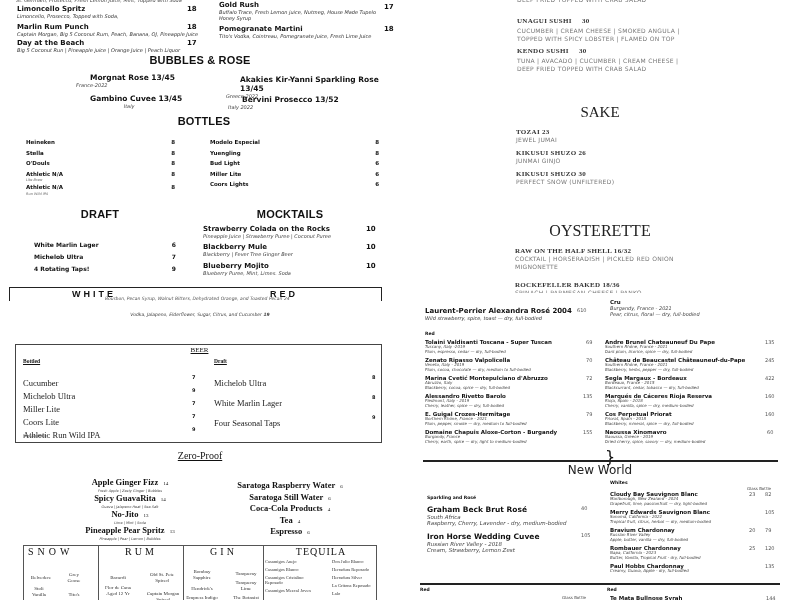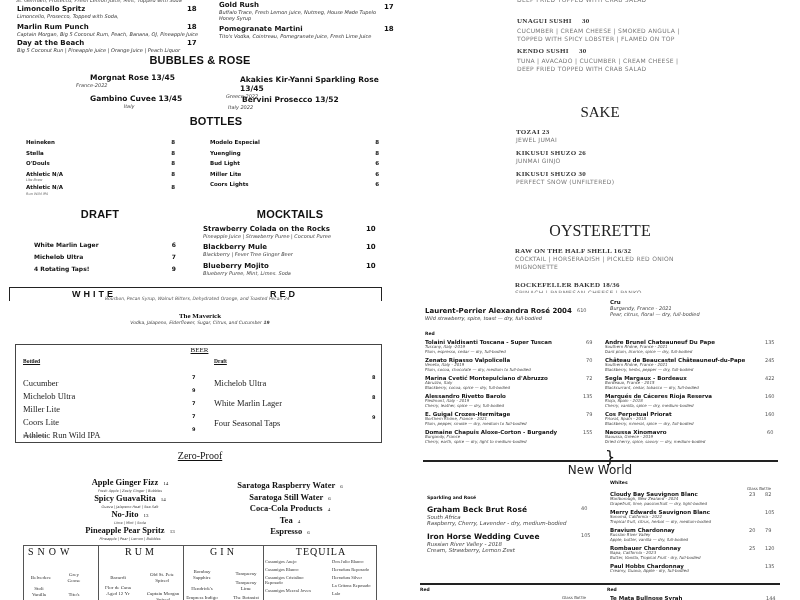--- a/index.html
+++ b/index.html
@@ -99,21 +99,21 @@
   </div>
   <div class="abs" style="left:76px;top:94px;text-align:center;">
     <div class="bub-name">Gambino Cuvee 13/45</div>
     <div class="bub-sub">Italy</div>
   </div>
   <div class="abs" style="left:228px;top:95px;">
     <div class="bub-name">Bervini Prosecco 13/52</div>
     <div class="bub-sub">Italy 2022</div>
   </div>
 
-  <div class="abs sect-title" style="left:16px;width:400px;top:115px;">BOTTLES</div>
+  <div class="abs sect-title" style="left:4px;width:400px;top:115px;">BOTTLES</div>
   <div class="abs" style="left:26px;top:139px;width:149px;">
     <div class="bt-row">
         <span>Heineken</span>
         <span>8</span>
       </div>
     <div class="bt-row">
         <span>Stella</span>
         <span>8</span>
       </div>
     <div class="bt-row">
@@ -188,21 +188,20 @@
   </div>
 </div>
 
 <div class="abs wr-box" style="left:9px;top:287px;width:373px;">
   <span class="abs wr-label" style="left:62px;top:1px;">WHITE</span>
   <span class="abs wr-label" style="left:260px;top:1px;">RED</span>
 </div>
 <div class="abs" style="left:105px;top:296px;font-size:4.5px;font-style:italic;color:#555;white-space:nowrap;">Bourbon, Pecan Syrup, Walnut Bitters, Dehydrated Orange, and Toasted Pecan 24</div>
 
 <div class="abs" style="left:0;top:312px;width:400px;text-align:center;">
-  <div class="lib" style="font-weight:bold;font-size:7px;">The Maverick</div>
   <div style="font-size:4.5px;color:#444;font-style:italic;">
     <span>Vodka, Jalapeno, Elderflower, Sugar, Citrus, and Cucumber</span>
     <b>19</b>
   </div>
 </div>
 
 <div class="abs beer-box" style="left:15px;top:344px;width:367px;height:99px;">
   <div class="abs lib underline" style="left:0;width:367px;text-align:center;top:1px;font-size:7px;">BEER</div>
   <div class="abs lib underline" style="left:7px;top:13px;font-size:5.5px;font-weight:bold;">Bottled</div>
   <div class="abs lib underline" style="left:198px;top:13px;font-size:5.5px;font-weight:bold;">Draft</div>

